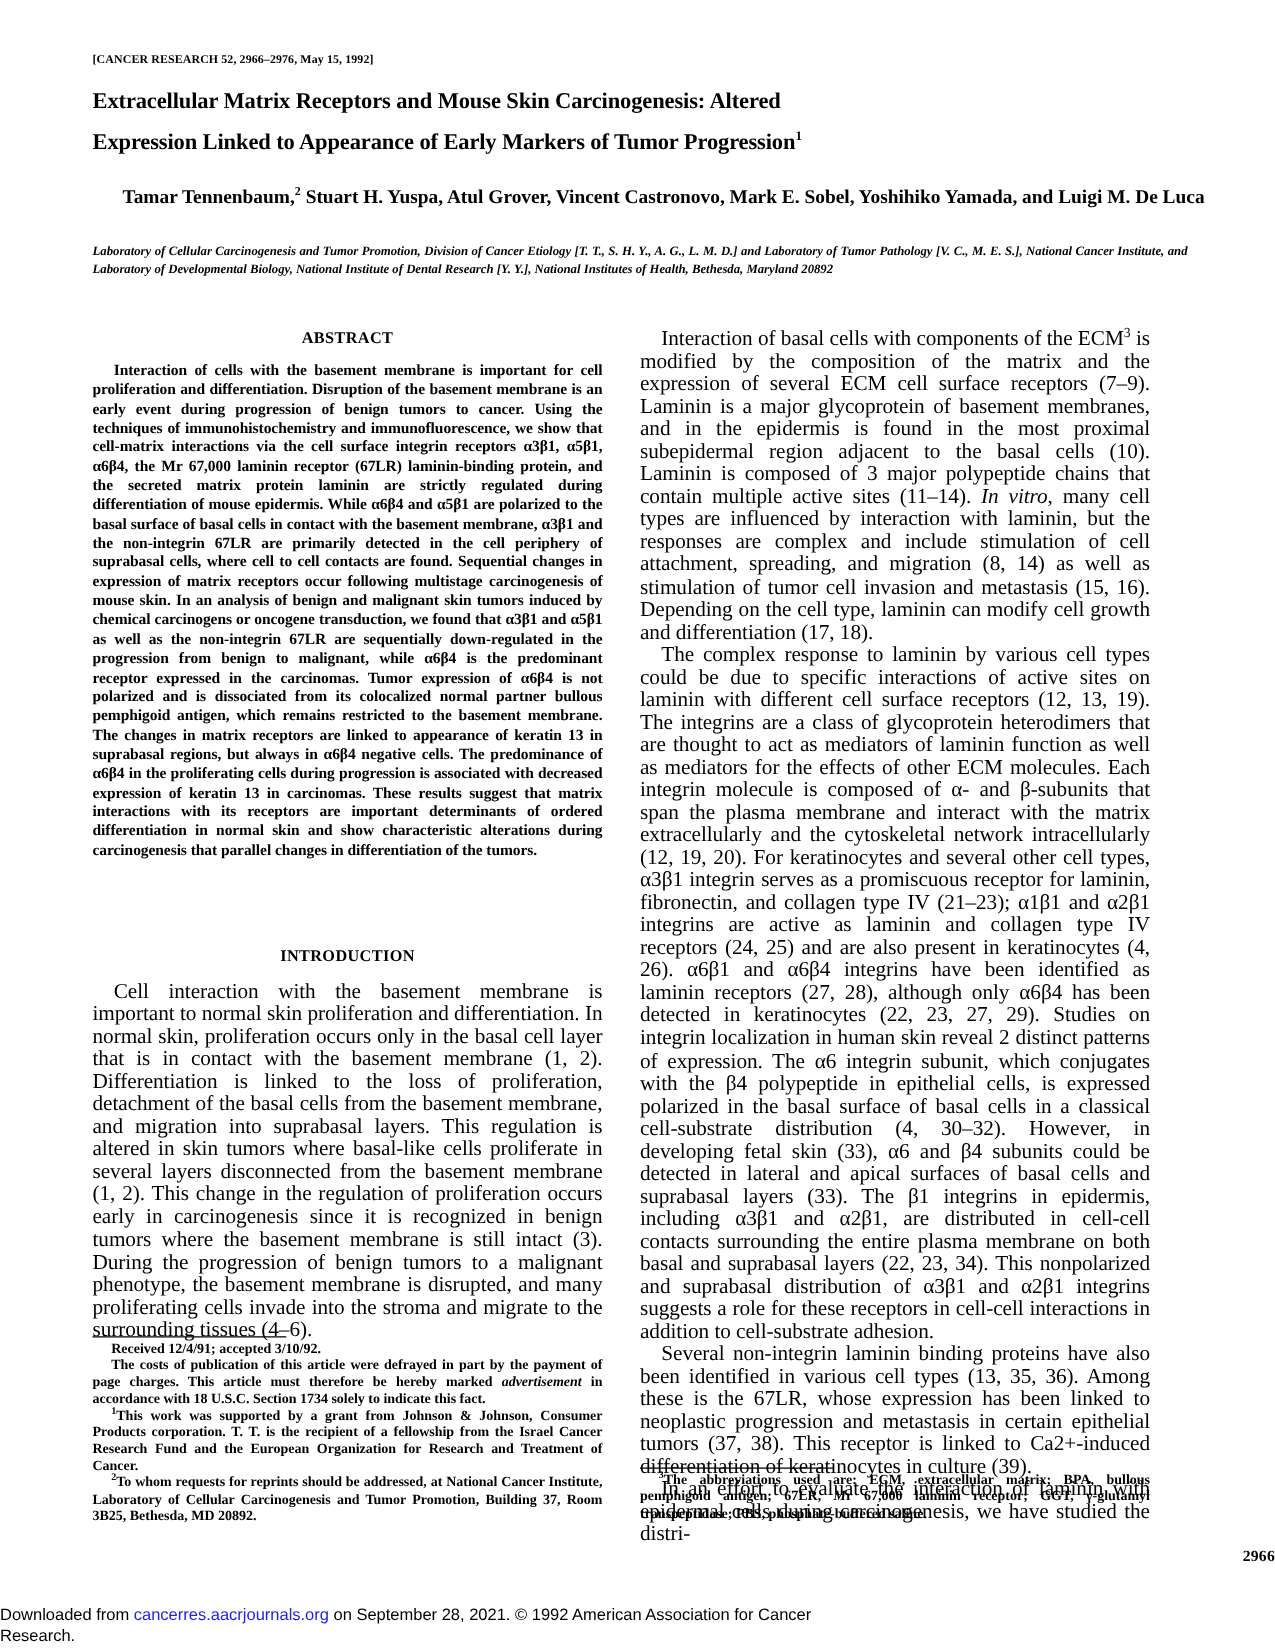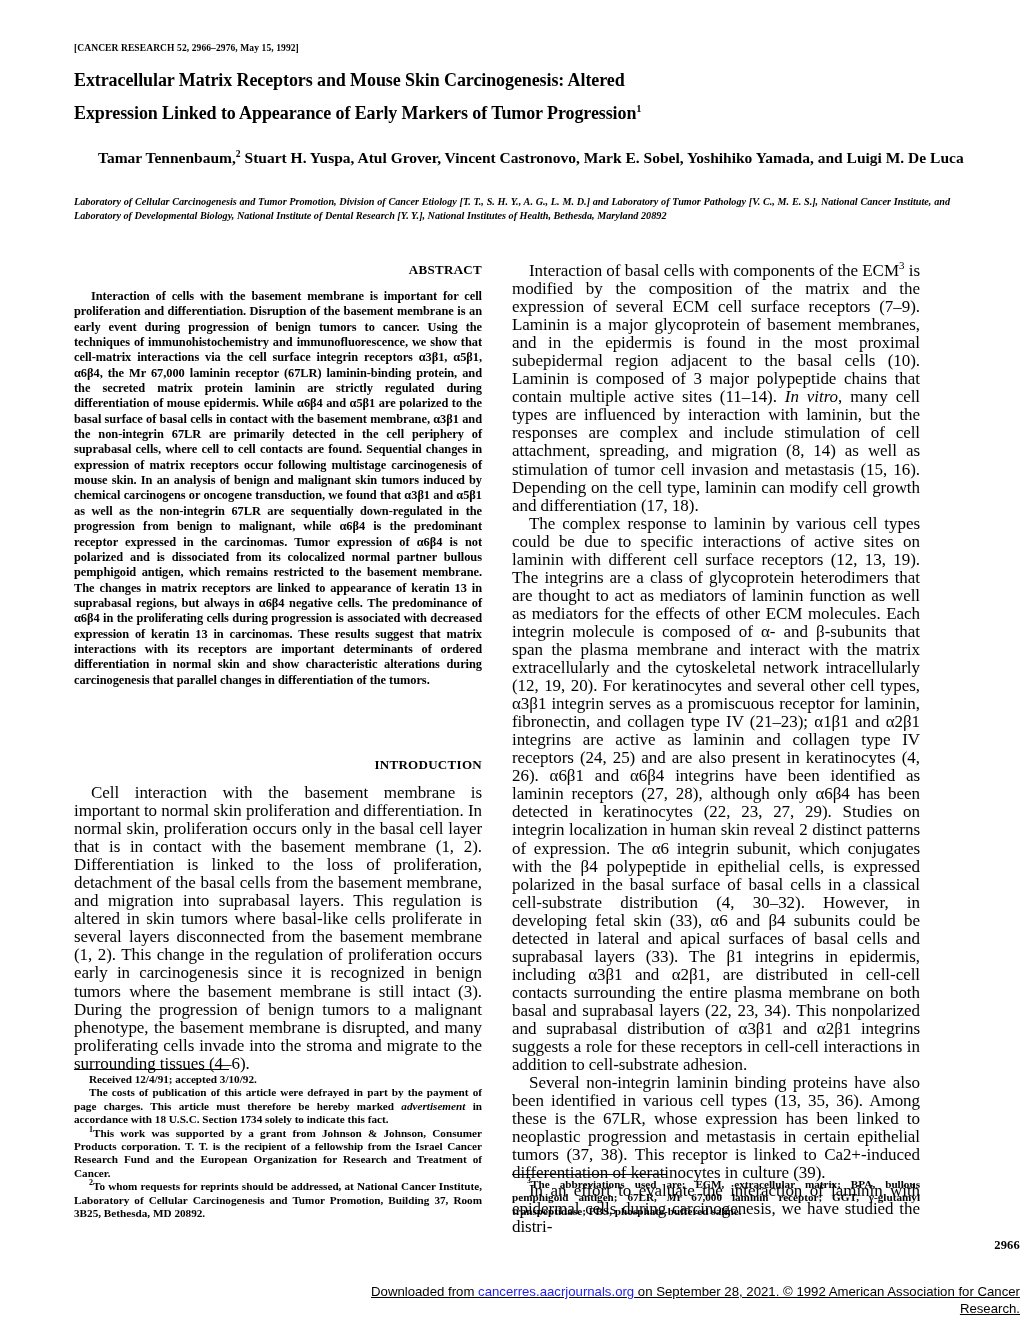--- a/index.html
+++ b/index.html
@@ -80,21 +80,21 @@
     text-align: justify;
   }
   .col-left  { left: 74px;  top: 262px; }
   .col-right { left: 512px; top: 262px; }
 
   .sec-head {
     font-size: 13px;
     font-weight: bold;
     letter-spacing: 0.3px;
     margin: 0 0 11px 0;
-    text-align: right;
+    text-align: center;
   }
   .sec-head.intro { margin-top: 0; }
 
   .abs-p {
     font-size: 12.4px;
     font-weight: bold;
     line-height: 15.35px;
     margin: 0;
     text-indent: 17px;
     text-align: justify;
@@ -167,26 +167,25 @@
     text-align: right;
     font-size: 12.5px;
     font-weight: bold;
     letter-spacing: 0.2px;
   }
   .footer {
     position: absolute;
     left: 0;
     top: 1283px;
     width: 1020px;
-    text-align: right;
+    text-align: left;
     font-family: "Liberation Sans", sans-serif;
     font-size: 13.2px;
     line-height: 17px;
     color: #000;
-    text-decoration: underline;
   }
   .footer a, .footer .link {
     color: #2222ee;
     text-decoration: none;
   }
 </style>
 </head>
 <body>
 
 <div class="page">

